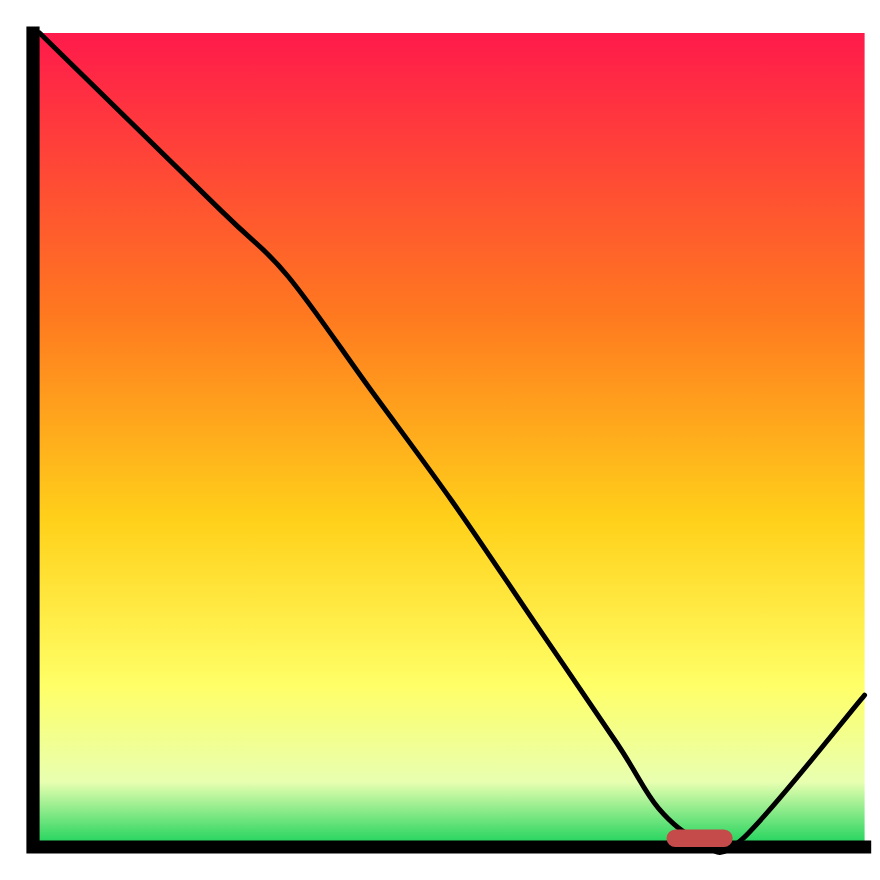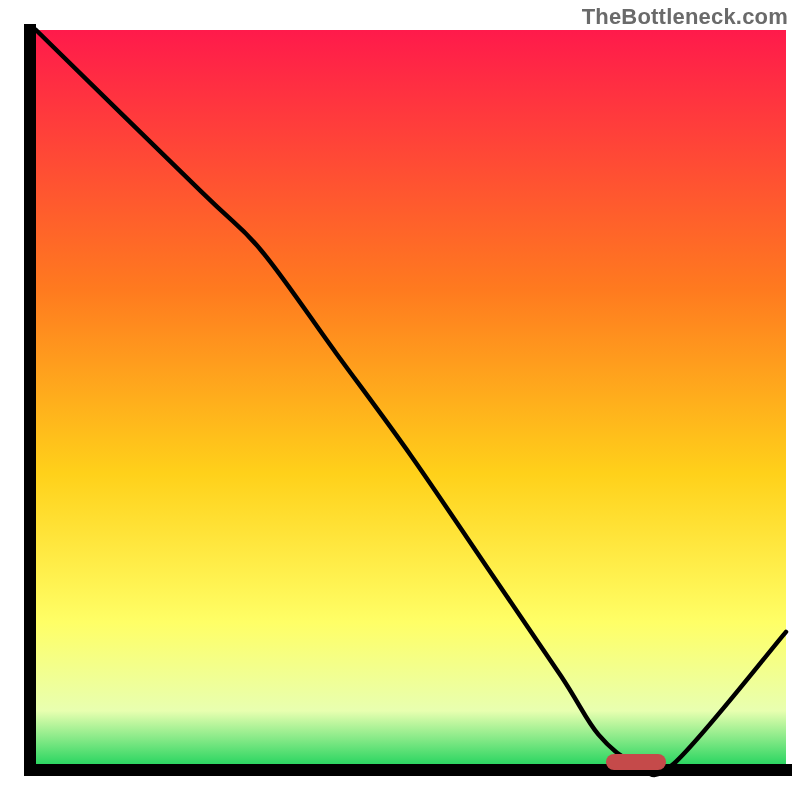--- a/index.html
+++ b/index.html
@@ -32,21 +32,20 @@
     left: 0;
     width: 800px;
     height: 800px;
     display: block;
   }
 </style>
 </head>
 <body>
 
 <div class="stage">
-  <div class="watermark">TheBottleneck.com</div>
 
   <svg class="chart" viewBox="0 0 800 800">
     <defs>
       <linearGradient id="bg-grad" x1="0" y1="0" x2="0" y2="1">
         <stop id="g0" offset="0%" stop-color="#ff1a4b"></stop>
         <stop id="g1" offset="35%" stop-color="#ff7a1f"></stop>
         <stop id="g2" offset="60%" stop-color="#ffd11a"></stop>
         <stop id="g3" offset="80%" stop-color="#ffff66"></stop>
         <stop id="g4" offset="92%" stop-color="#e8ffb0"></stop>
         <stop id="g5" offset="100%" stop-color="#17d159"></stop>

